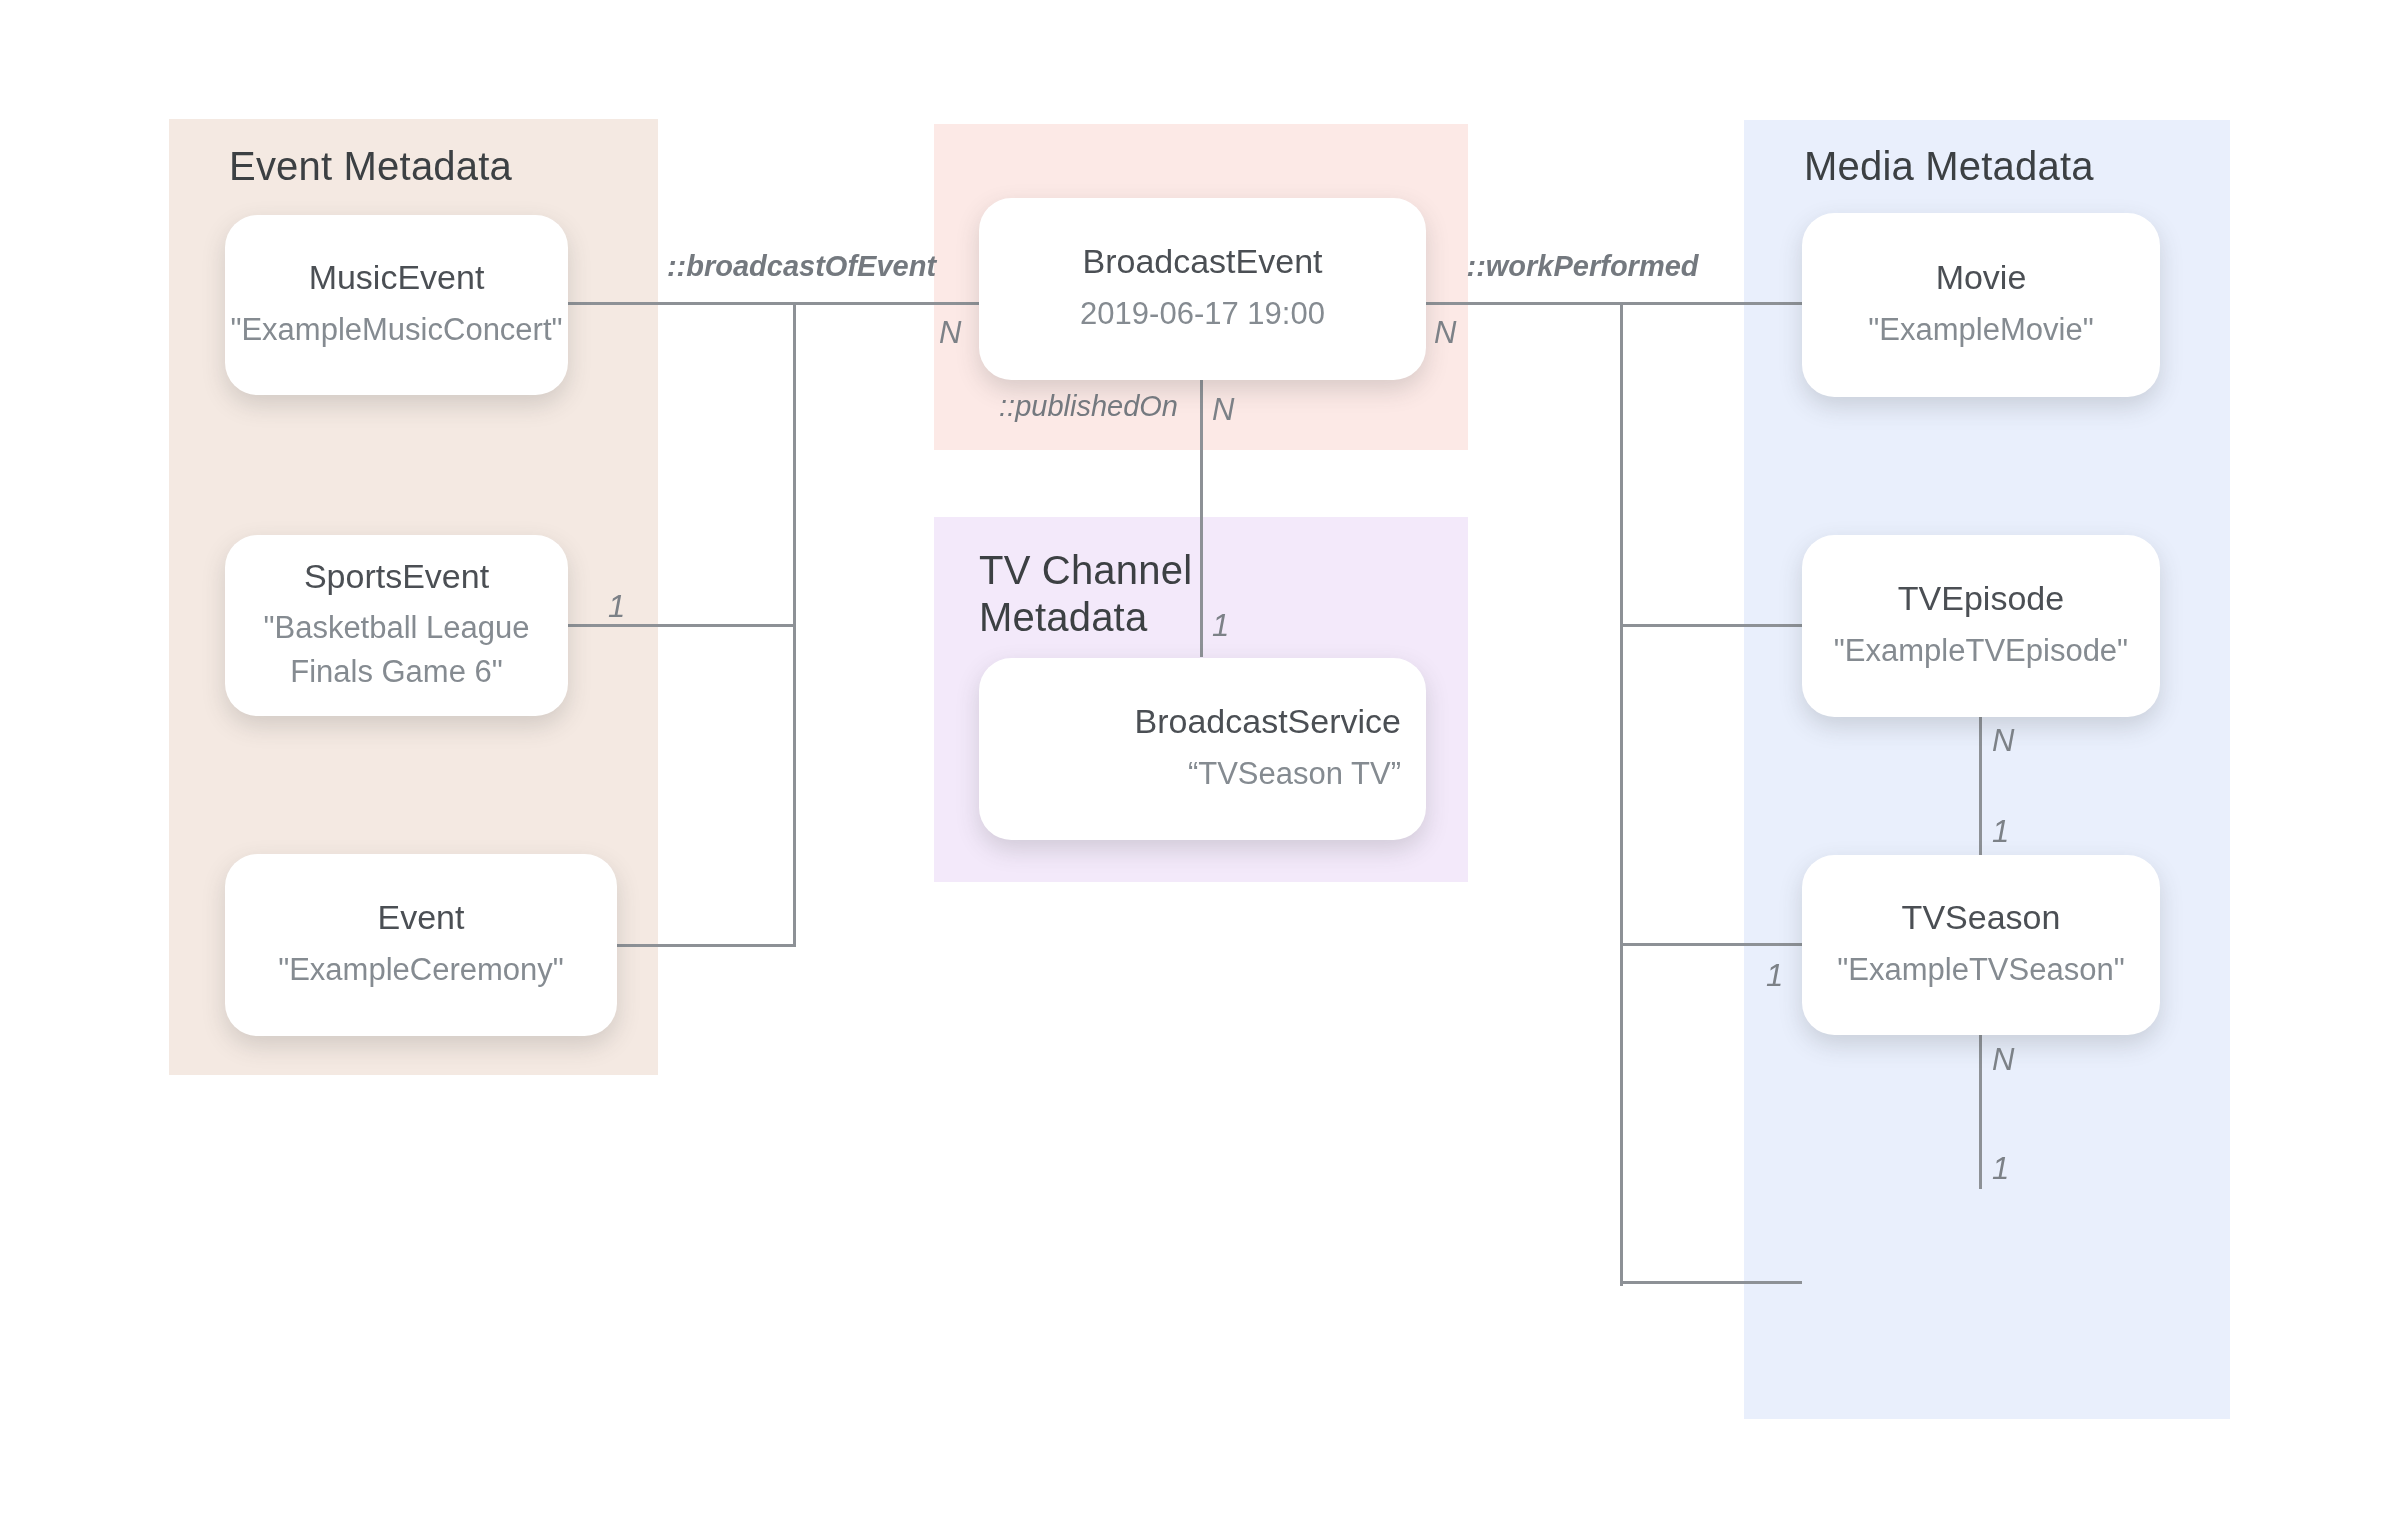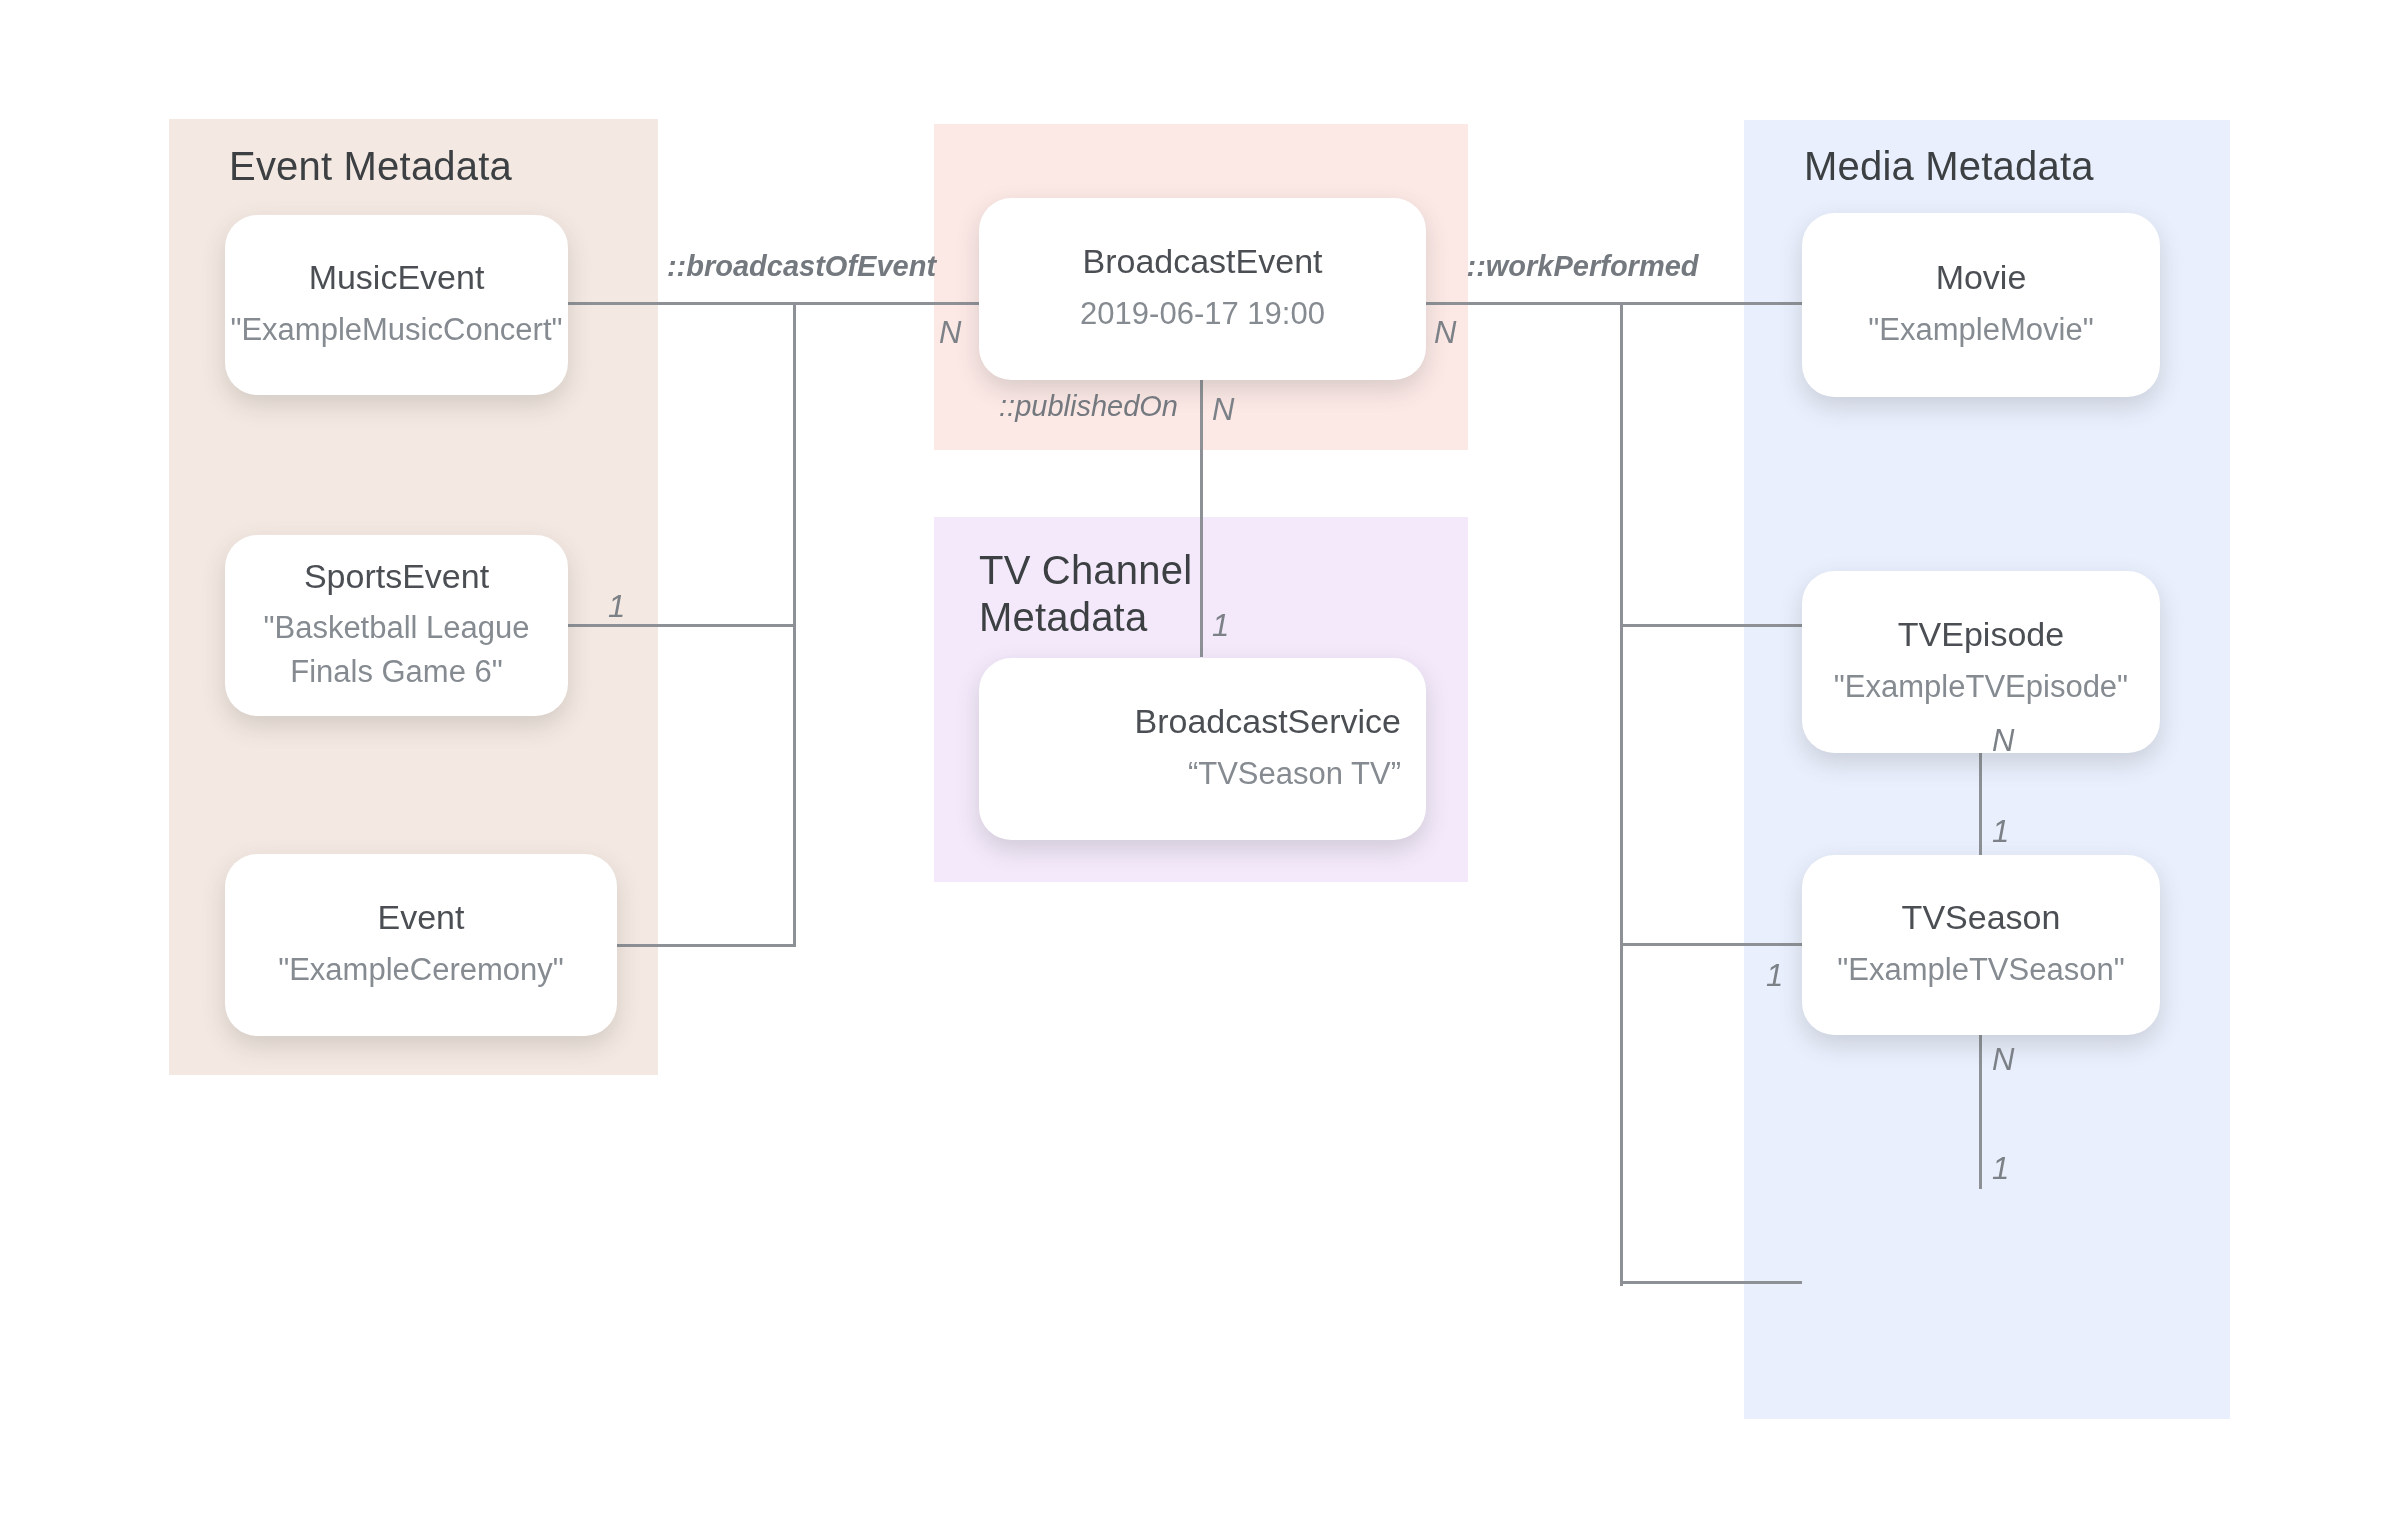--- a/index.html
+++ b/index.html
@@ -128,21 +128,21 @@
   <div class="card" style="left:979px; top:658px; width:447px; height:182px;align-items:flex-end;">
     <div class="entity-name">BroadcastService</div>
     <div class="entity-value">“TVSeason TV”</div>
   </div>
 
   <div class="card" style="left:1802px; top:213px; width:358px; height:184px;">
     <div class="entity-name">Movie</div>
     <div class="entity-value">"ExampleMovie"</div>
   </div>
 
-  <div class="card" style="left:1802px; top:535px; width:358px; height:182px;margin-top:36px;">
+  <div class="card" style="left:1802px; top:535px; width:358px; height:182px;">
     <div class="entity-name">TVEpisode</div>
     <div class="entity-value">"ExampleTVEpisode"</div>
   </div>
 
   <div class="card" style="left:1802px; top:855px; width:358px; height:180px;">
     <div class="entity-name">TVSeason</div>
     <div class="entity-value">"ExampleTVSeason"</div>
   </div>
 
 

